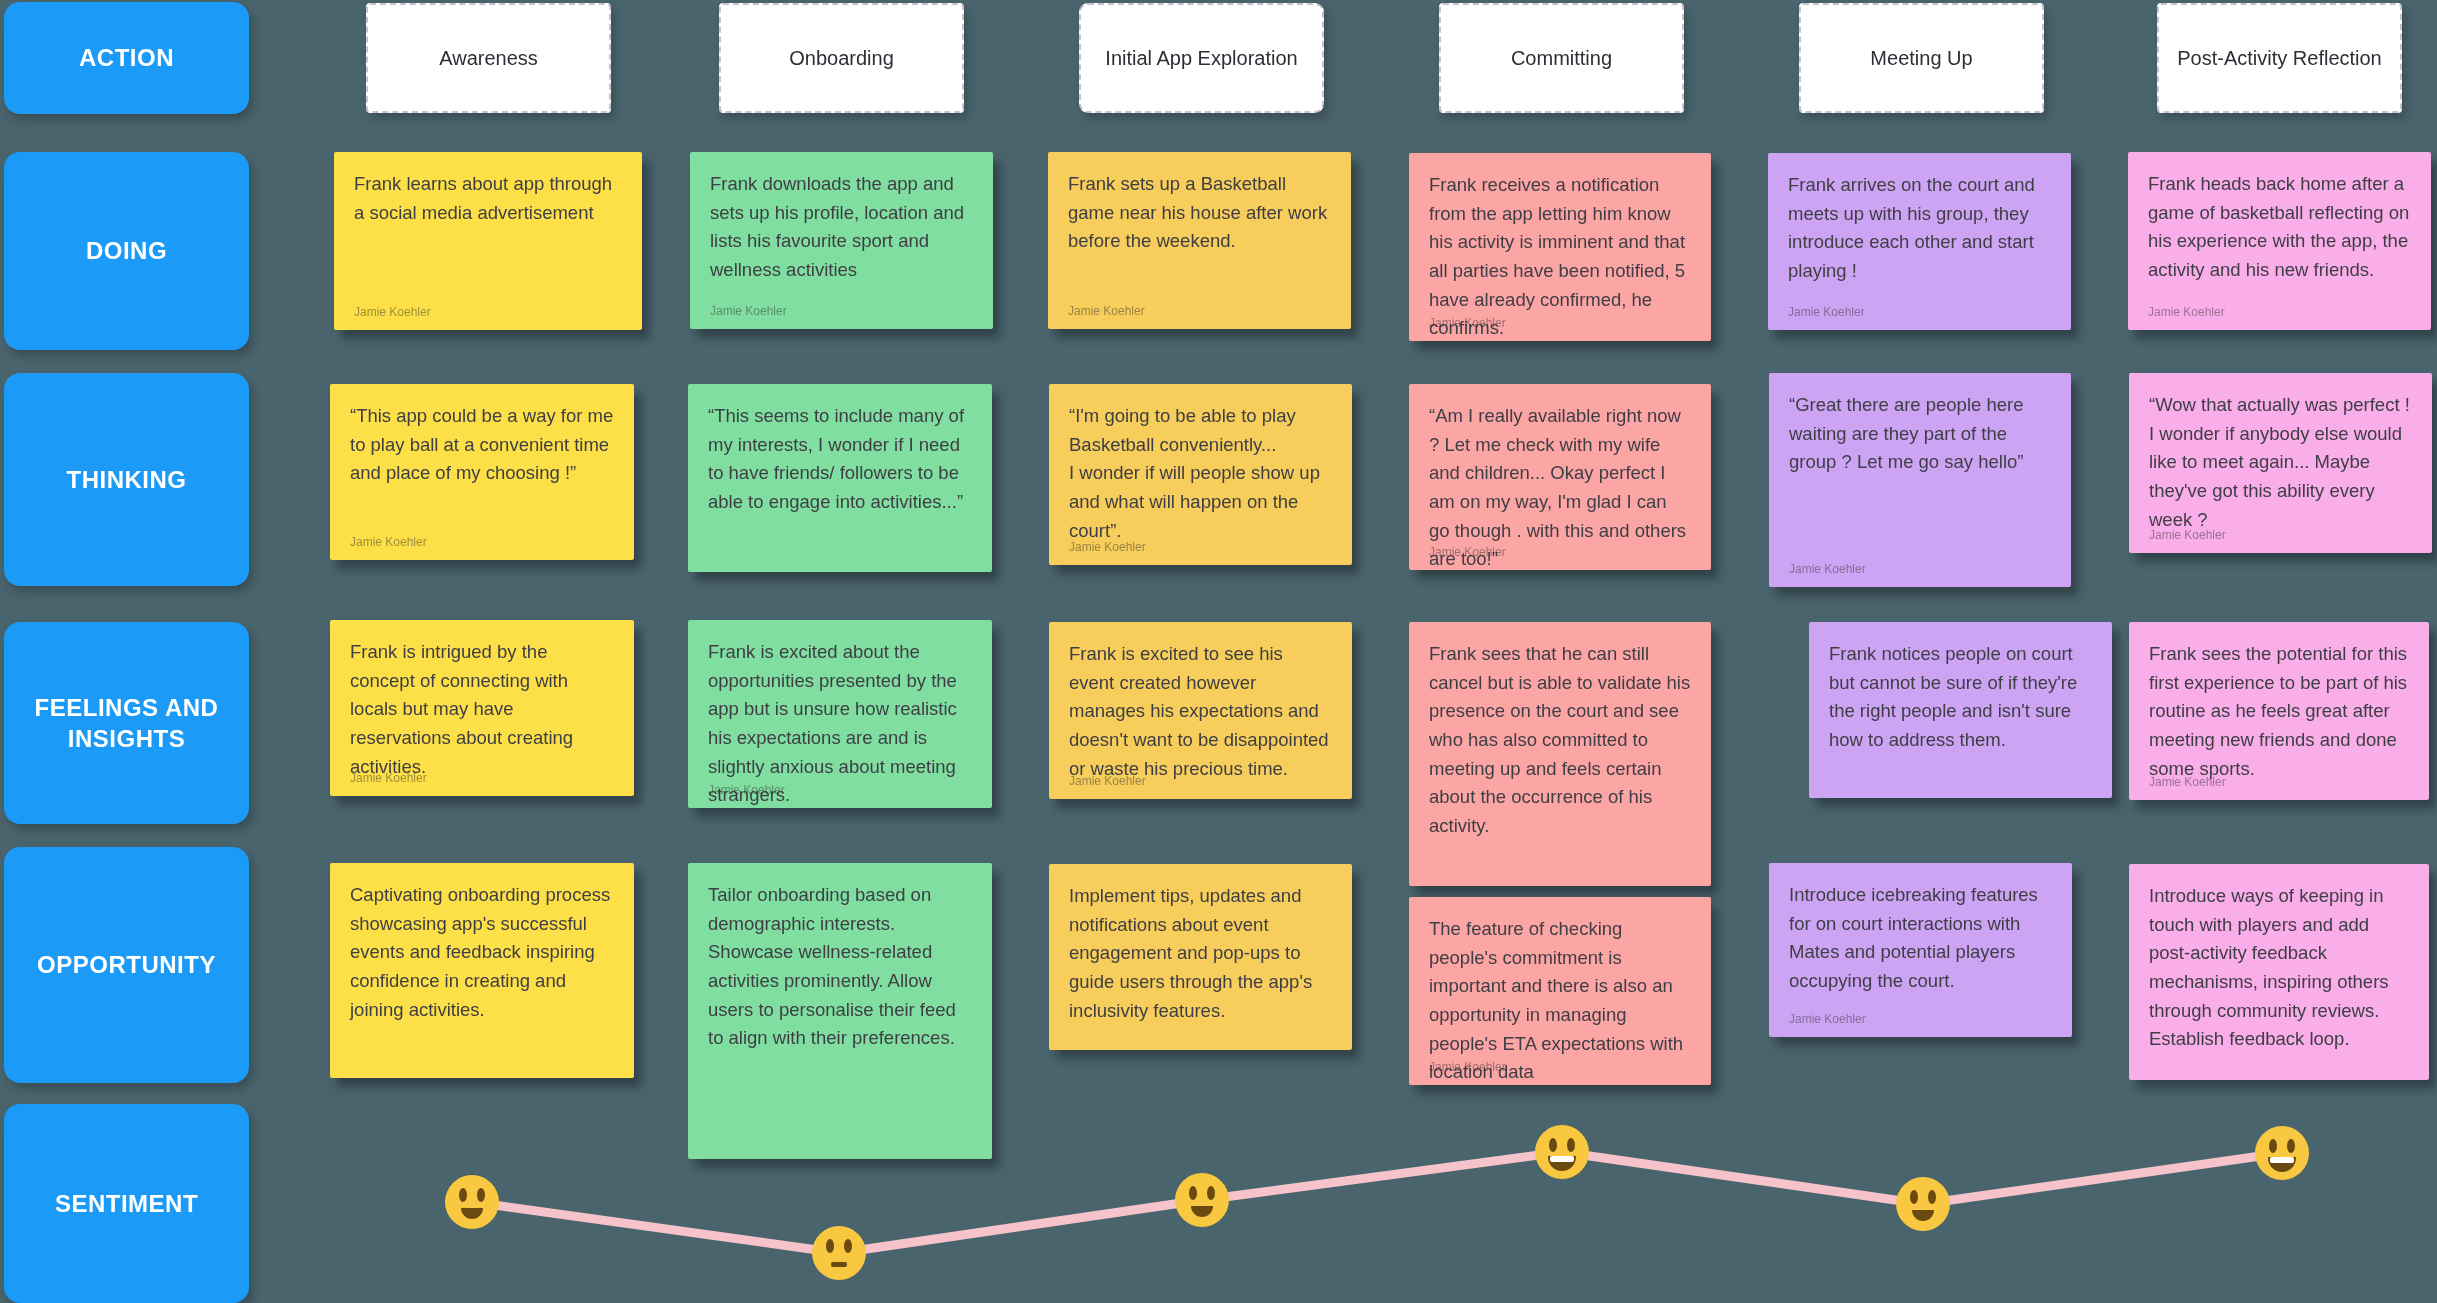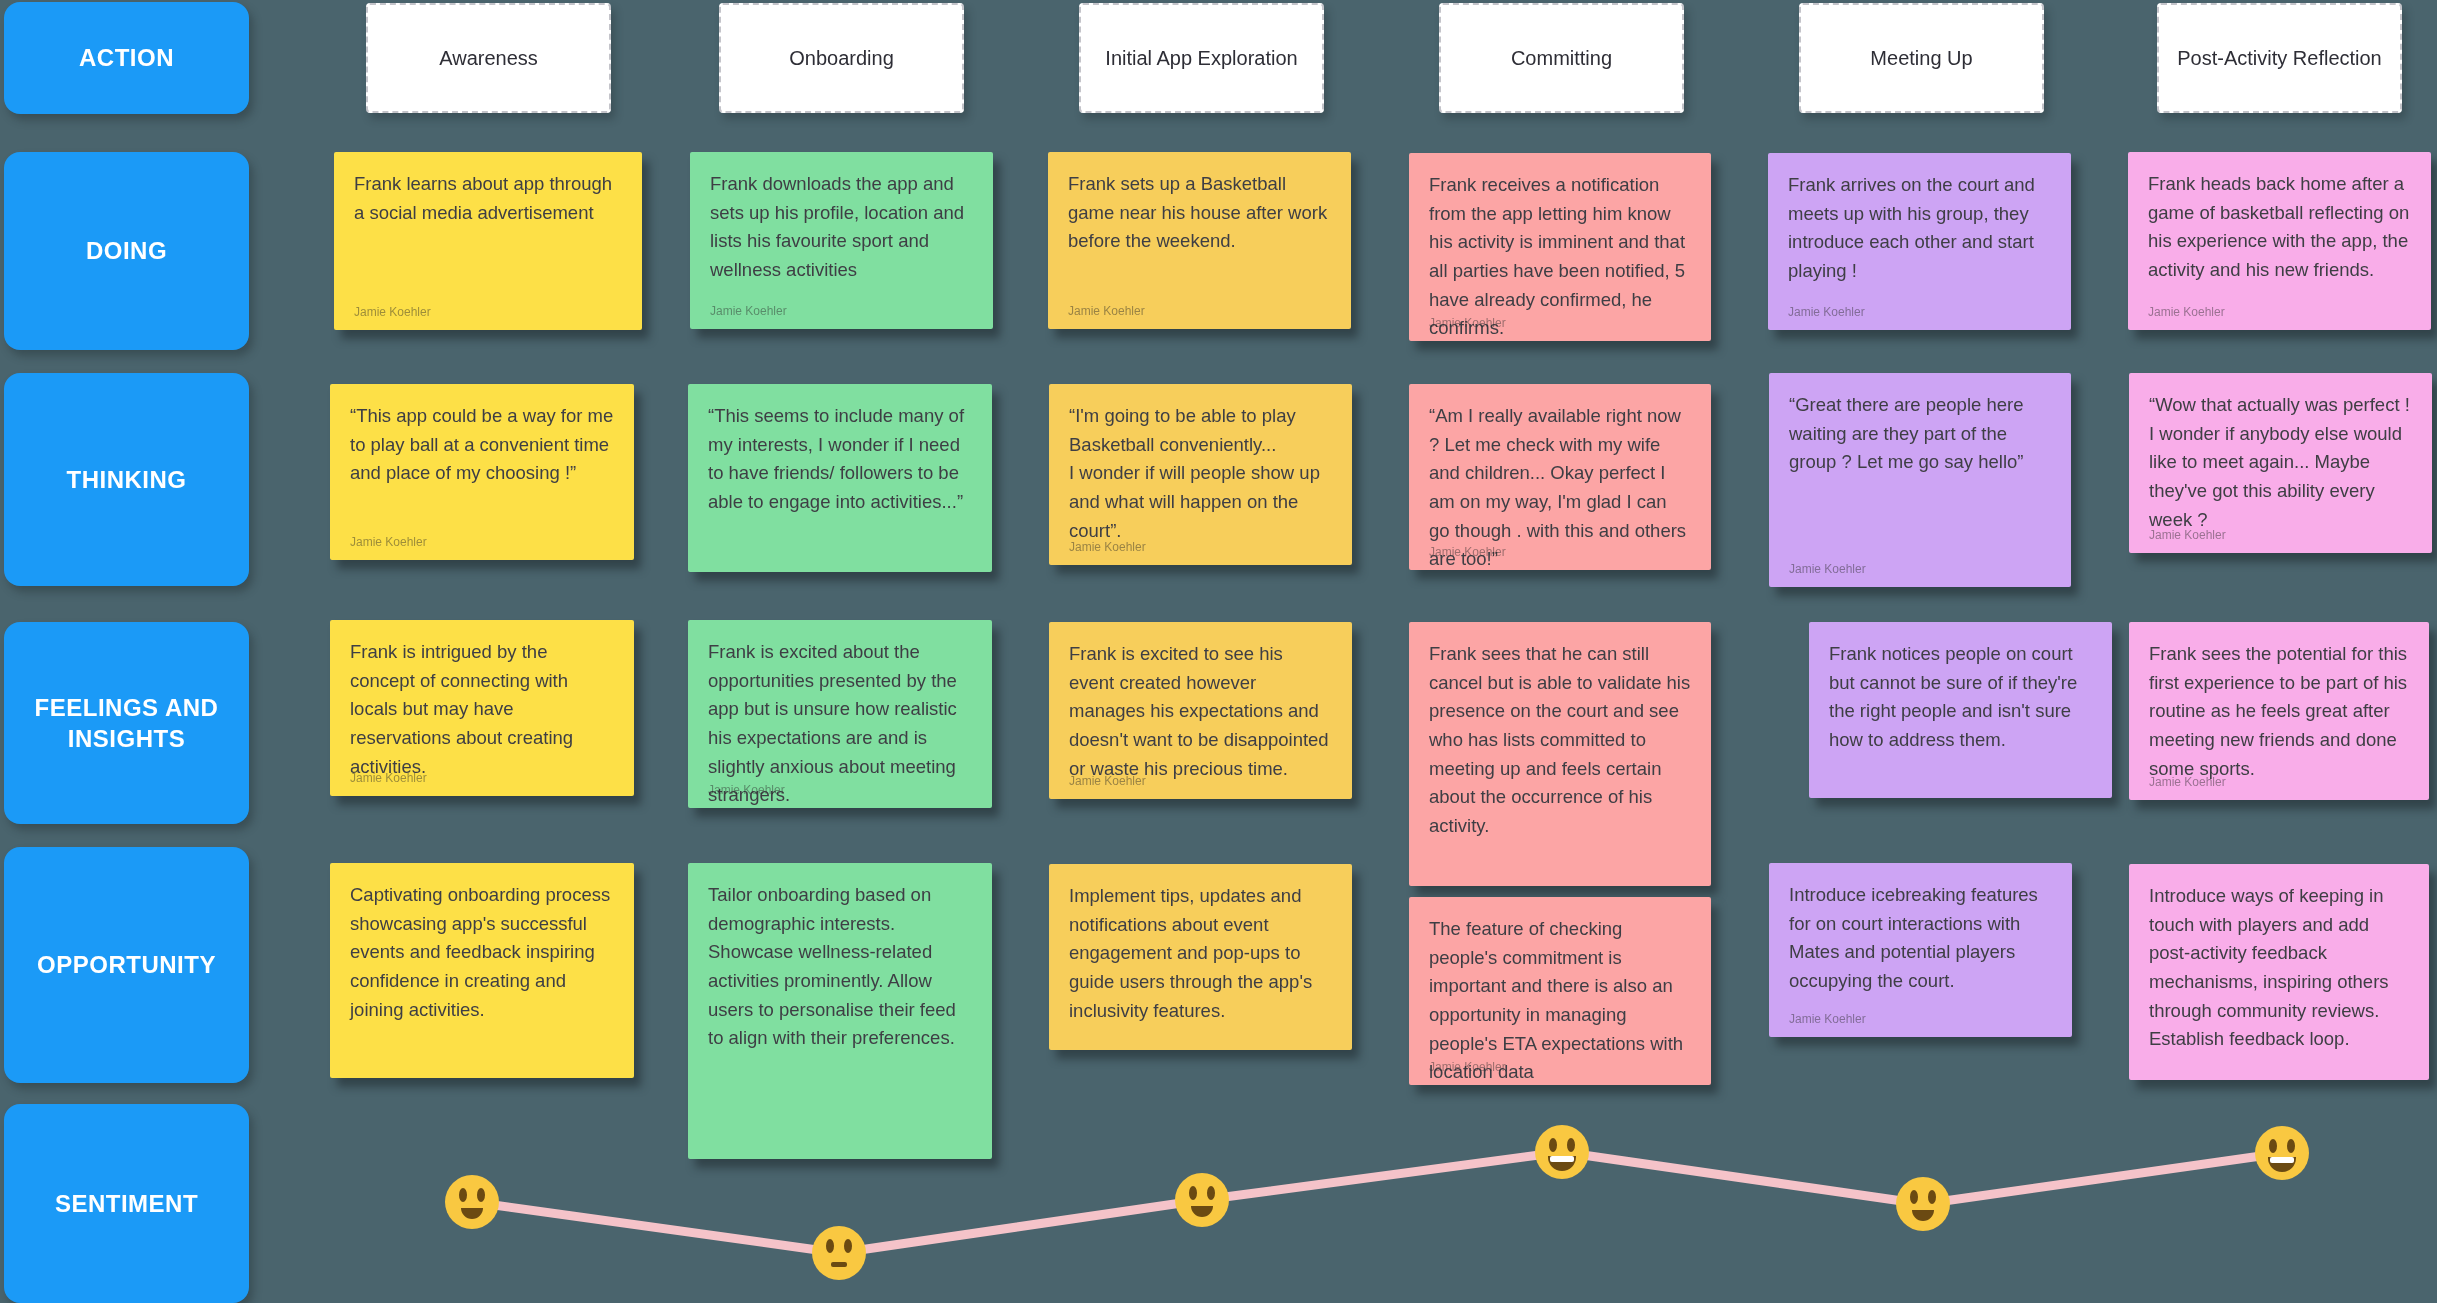--- a/index.html
+++ b/index.html
@@ -56,21 +56,21 @@
   <div class="rowlabel" style="top:1104px;height:199px;">
       <span>SENTIMENT</span>
     </div>
 
   <div class="stage" style="left:366px;">
       <span>Awareness</span>
     </div>
   <div class="stage" style="left:719px;">
       <span>Onboarding</span>
     </div>
-  <div class="stage" style="left:1079px;">
+  <div class="stage" style="left:1079px;border-radius:9px;">
       <span>Initial App Exploration</span>
     </div>
   <div class="stage" style="left:1439px;">
       <span>Committing</span>
     </div>
   <div class="stage" style="left:1799px;">
       <span>Meeting Up</span>
     </div>
   <div class="stage" style="left:2157px;">
       <span>Post-Activity Reflection</span>
@@ -132,21 +132,21 @@
   </div>
   <div class="note green" style="left:688px;top:620px;width:304px;height:188px;">
     <span class="note-text">Frank is excited about the opportunities presented by the app but is unsure how realistic his expectations are and is slightly anxious about meeting strangers.</span>
     <span class="note-author">Jamie Koehler</span>
   </div>
   <div class="note yellow" style="left:1049px;top:622px;width:303px;height:177px;">
     <span class="note-text">Frank is excited to see his event created however manages his expectations and doesn't want to be disappointed or waste his precious time.</span>
     <span class="note-author">Jamie Koehler</span>
   </div>
   <div class="note cyan" style="left:1409px;top:622px;width:302px;height:264px;">
-    <span class="note-text">Frank sees that he can still cancel but is able to validate his presence on the court and see who has lists committed to meeting up and feels certain about the occurrence of his activity.</span>
+    <span class="note-text">Frank sees that he can still cancel but is able to validate his presence on the court and see who has also committed to meeting up and feels certain about the occurrence of his activity.</span>
   </div>
   <div class="note purple" style="left:1769px;top:622px;width:303px;height:176px;margin-left:40px;">
     <span class="note-text">Frank notices people on court but cannot be sure of if they're the right people and isn't sure how to address them.</span>
   </div>
   <div class="note pink" style="left:2129px;top:622px;width:300px;height:178px;">
     <span class="note-text">Frank sees the potential for this first experience to be part of his routine as he feels great after meeting new friends and done some sports.</span>
     <span class="note-author">Jamie Koehler</span>
   </div>
 
   <div class="note salmon" style="left:330px;top:863px;width:304px;height:215px;">

